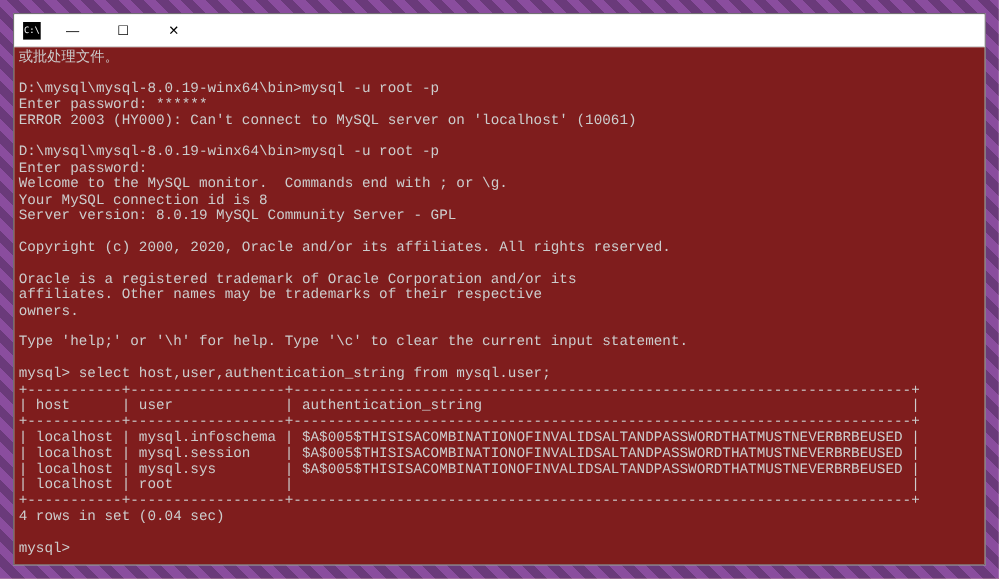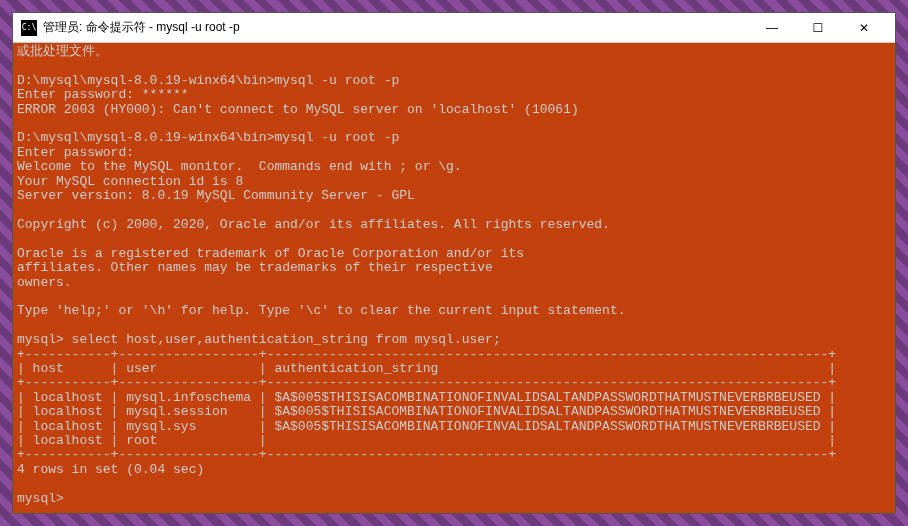--- a/index.html
+++ b/index.html
@@ -65,21 +65,21 @@
       height: 28px;
       display: flex;
       align-items: center;
       justify-content: center;
       font-size: 12px;
       cursor: pointer;
       font-family: "Segoe UI", sans-serif;
     }
     .terminal {
       flex: 1;
-      background: #c2410c;
+      background: #7f1d1d;
       color: #ccc;
       font-family: "NSimSun", "SimSun", "Courier New", monospace;
       font-size: 13px;
       line-height: 14.4px;
       padding: 2px 4px;
       overflow-y: auto;
       position: relative;
       white-space: pre;
     }
     .terminal::-webkit-scrollbar {
@@ -96,21 +96,20 @@
     }
   </style>
 </head>
 <body>
 
 <div class="window">
   <div class="titlebar">
     <div class="titlebar-icon">
       <span>C:\</span>
     </div>
-    <div class="titlebar-title">管理员: 命令提示符 - mysql  -u root -p</div>
     <div class="titlebar-controls">
       <div class="titlebar-btn">—</div>
       <div class="titlebar-btn">☐</div>
       <div class="titlebar-btn close">✕</div>
     </div>
   </div>
   <div class="terminal" id="terminal"><div class="line">或批处理文件。</div><div class="line">&nbsp;</div><div class="line">D:\mysql\mysql-8.0.19-winx64\bin&gt;mysql -u root -p</div><div class="line">Enter password: ******</div><div class="line">ERROR 2003 (HY000): Can't connect to MySQL server on 'localhost' (10061)</div><div class="line">&nbsp;</div><div class="line">D:\mysql\mysql-8.0.19-winx64\bin&gt;mysql -u root -p</div><div class="line">Enter password:</div><div class="line">Welcome to the MySQL monitor.  Commands end with ; or \g.</div><div class="line">Your MySQL connection id is 8</div><div class="line">Server version: 8.0.19 MySQL Community Server - GPL</div><div class="line">&nbsp;</div><div class="line">Copyright (c) 2000, 2020, Oracle and/or its affiliates. All rights reserved.</div><div class="line">&nbsp;</div><div class="line">Oracle is a registered trademark of Oracle Corporation and/or its</div><div class="line">affiliates. Other names may be trademarks of their respective</div><div class="line">owners.</div><div class="line">&nbsp;</div><div class="line">Type 'help;' or '\h' for help. Type '\c' to clear the current input statement.</div><div class="line">&nbsp;</div><div class="line">mysql&gt; select host,user,authentication_string from mysql.user;</div><div class="line">+-----------+------------------+------------------------------------------------------------------------+</div><div class="line">| host      | user             | authentication_string                                                  |</div><div class="line">+-----------+------------------+------------------------------------------------------------------------+</div><div class="line">| localhost | mysql.infoschema | $A$005$THISISACOMBINATIONOFINVALIDSALTANDPASSWORDTHATMUSTNEVERBRBEUSED |</div><div class="line">| localhost | mysql.session    | $A$005$THISISACOMBINATIONOFINVALIDSALTANDPASSWORDTHATMUSTNEVERBRBEUSED |</div><div class="line">| localhost | mysql.sys        | $A$005$THISISACOMBINATIONOFINVALIDSALTANDPASSWORDTHATMUSTNEVERBRBEUSED |</div><div class="line">| localhost | root             |                                                                        |</div><div class="line">+-----------+------------------+------------------------------------------------------------------------+</div><div class="line">4 rows in set (0.04 sec)</div><div class="line">&nbsp;</div><div class="line">mysql&gt;</div></div>
 </div>
 
 </body></html>

